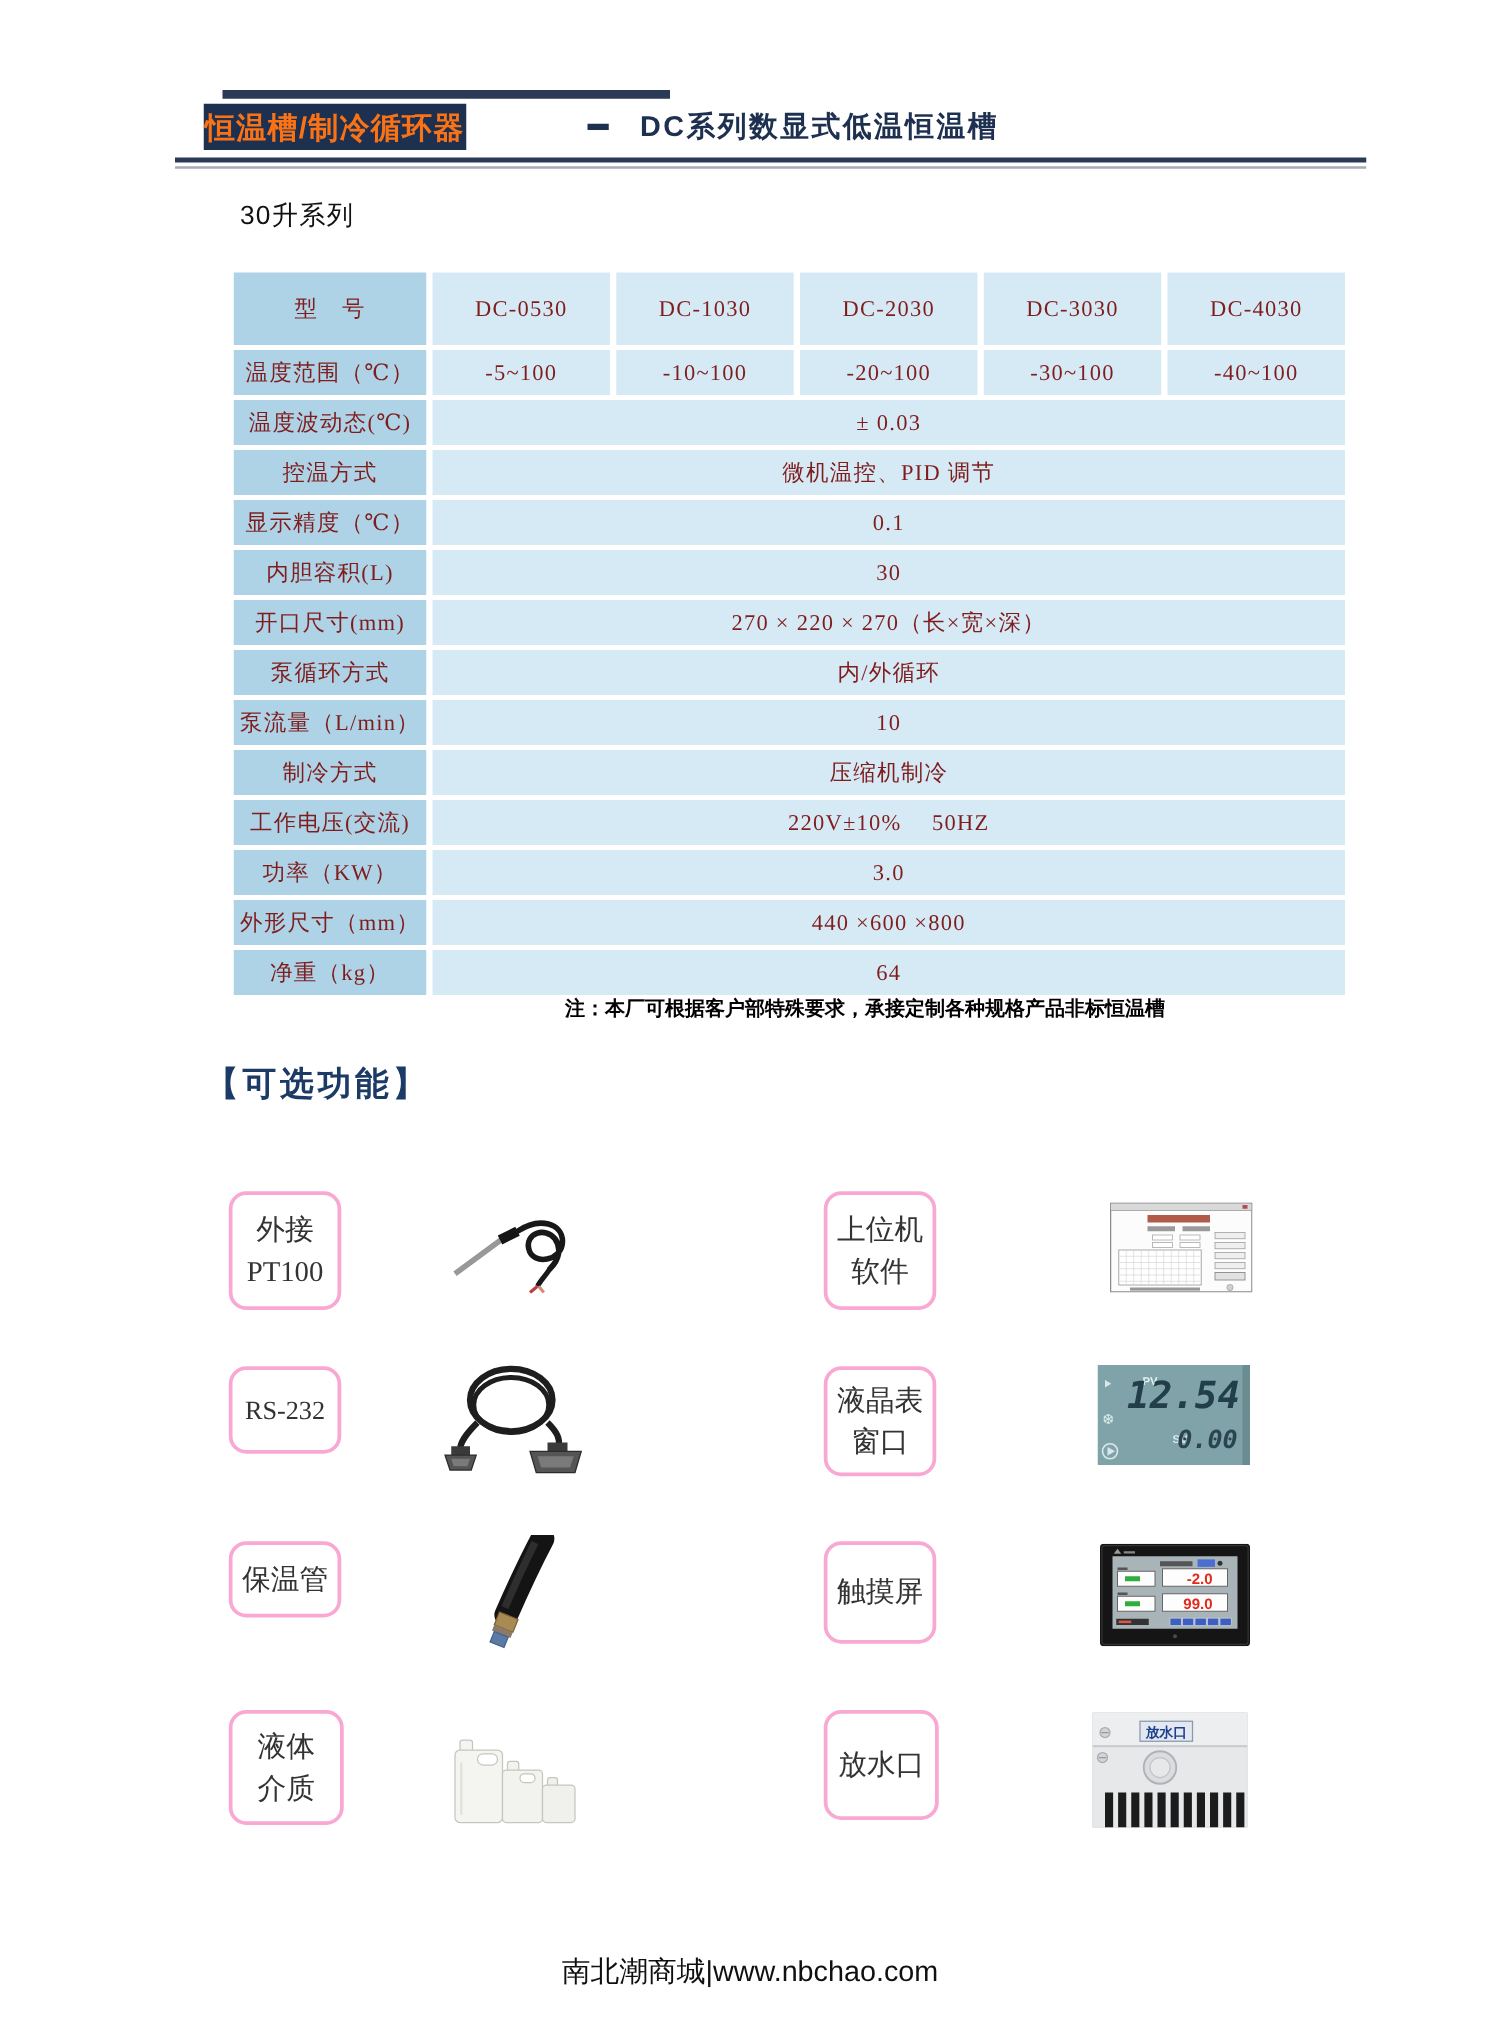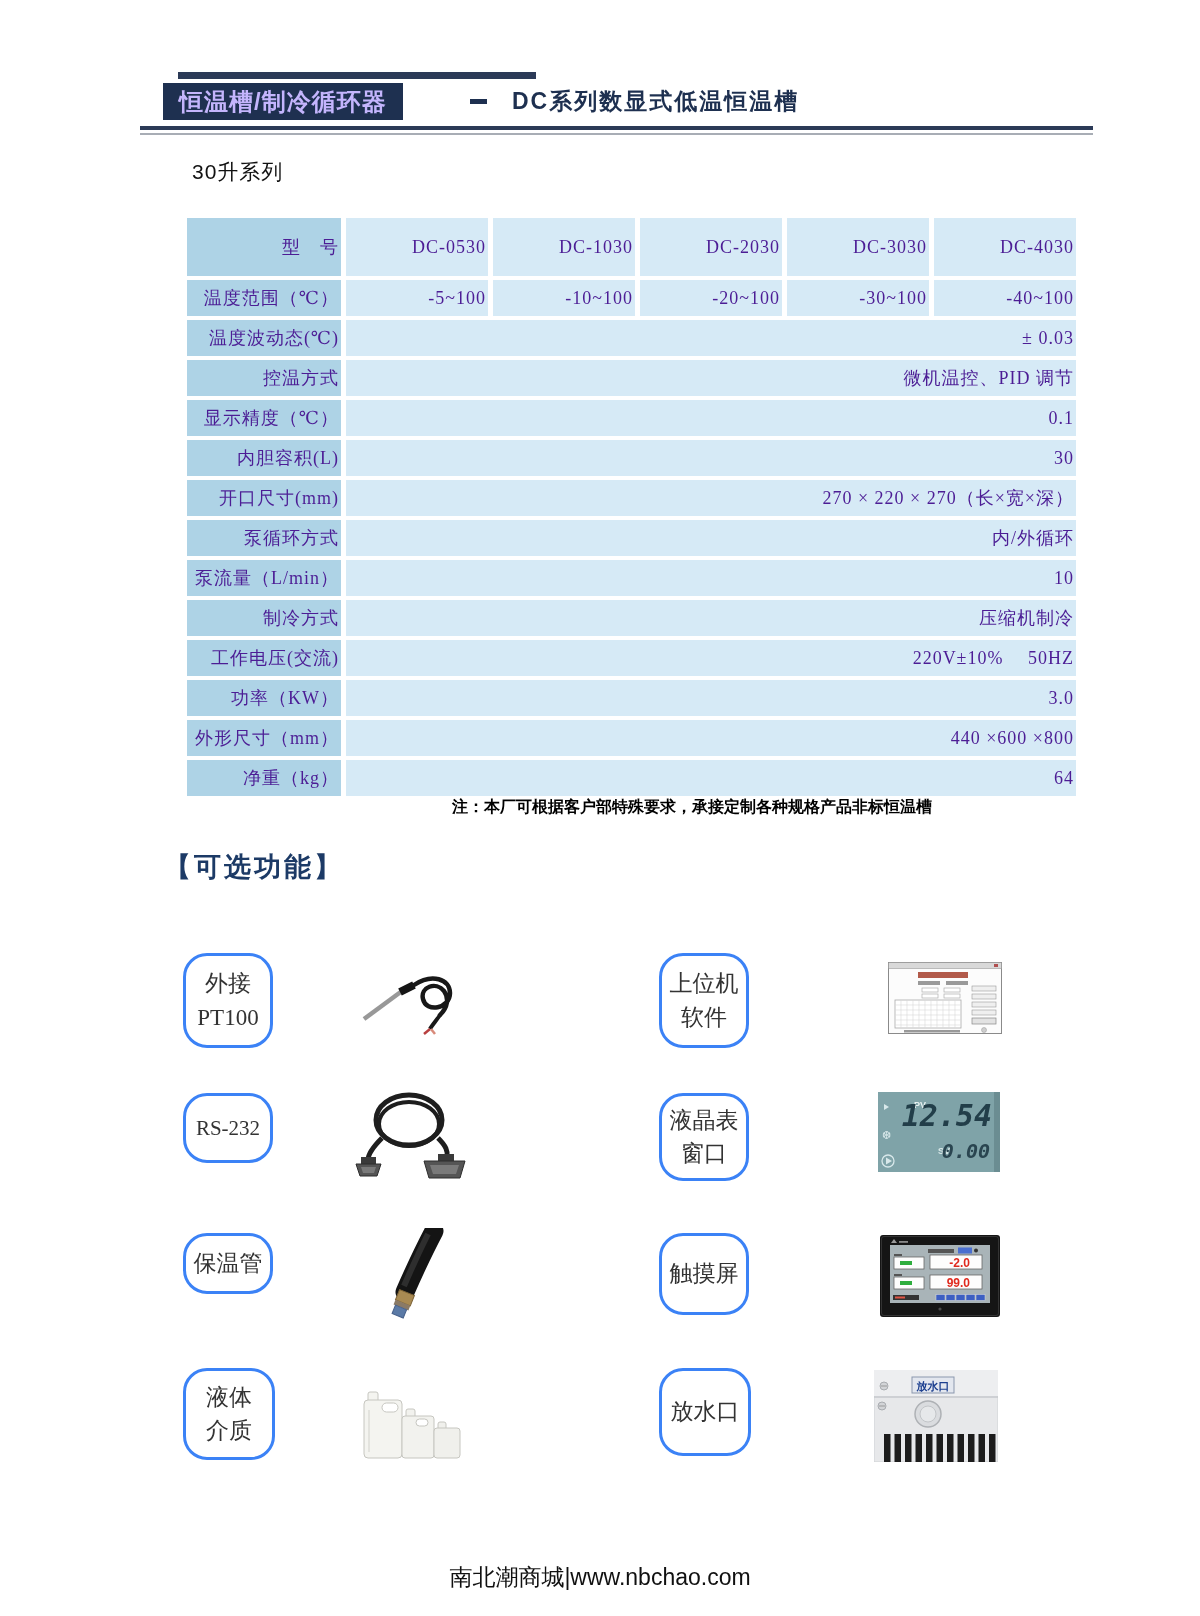--- a/index.html
+++ b/index.html
@@ -1,38 +1,38 @@
 <!DOCTYPE html>
 <html><head>
 <meta charset="utf-8">
 <style>
   html,body{margin:0;padding:0;background:#ffffff;}
   body{width:1200px;height:1616px;position:relative;font-family:"Liberation Sans",sans-serif;overflow:hidden;}
   .abs{position:absolute;}
   .flexc{display:flex;align-items:center;}
   
   .topbar{left:178px;top:72px;width:358px;height:7px;background:#2b3a57;}
-  .badge{left:163px;top:83px;height:37px;background:#1e3050;color:#c4b5fd;font-weight:bold;font-size:24px;padding:0 16px;letter-spacing:1px;}
+  .badge{left:163px;top:83px;height:37px;background:#1e3050;color:#f97316;font-weight:bold;font-size:24px;padding:0 1px;letter-spacing:1px;}
   .dashsep{left:470px;top:99px;width:17px;height:5px;background:#1e3050;}
   .subtitle{left:512px;top:83px;height:37px;color:#1e3050;font-weight:bold;font-size:23px;letter-spacing:2px;}
   .rule1{left:140px;top:126px;width:953px;height:4px;background:#2b3a57;}
   .rule2{left:140px;top:133px;width:953px;height:2px;background:#a8adb5;}
   .series{left:192px;top:158px;font-size:21px;color:#111;letter-spacing:1px;}
   
   table.spec{position:absolute;left:182px;top:214px;border-collapse:separate;border-spacing:5px 4px;table-layout:fixed;}
-  table.spec td{text-align:right;vertical-align:middle;font-family:"Liberation Serif","DejaVu Serif",serif;font-size:18px;color:#4c1d95;letter-spacing:1px;padding:0 2px;}
+  table.spec td{text-align:center;vertical-align:middle;font-family:"Liberation Serif","DejaVu Serif",serif;font-size:18px;color:#7f1d1d;letter-spacing:1px;padding:0 2px;}
   td.lab{background:#aed3e6;width:150px;}
   td.val{background:#d6eaf6;width:138px;}
   tr.hrow{height:58px;}
   tr.drow{height:36px;}
   
   .note{left:452px;top:797px;font-weight:bold;font-size:16px;color:#000;}
   .opt-title{left:164px;top:849px;font-size:27px;font-weight:bold;color:#1c3a66;letter-spacing:3px;}
   
-  .fbox{border:3px solid #3b82f6;border-radius:24px;background:#fff;display:flex;flex-direction:column;align-items:center;justify-content:center;
+  .fbox{border:3px solid #f9a8d4;border-radius:14px;background:#fff;display:flex;flex-direction:column;align-items:center;justify-content:center;
         font-family:"Liberation Serif","DejaVu Serif",serif;font-size:23px;color:#333;line-height:1.45;text-align:center;box-sizing:border-box;}
   .footer{left:0;top:1562px;width:1200px;text-align:center;font-size:23px;color:#101010;}
   svg{display:block;}
   .lcdnum{font-family:"DejaVu Sans Mono",monospace;font-weight:bold;font-style:italic;}
 </style>
 </head>
 <body>
 
 <div class="abs topbar"></div>
 <div class="abs flexc badge">

